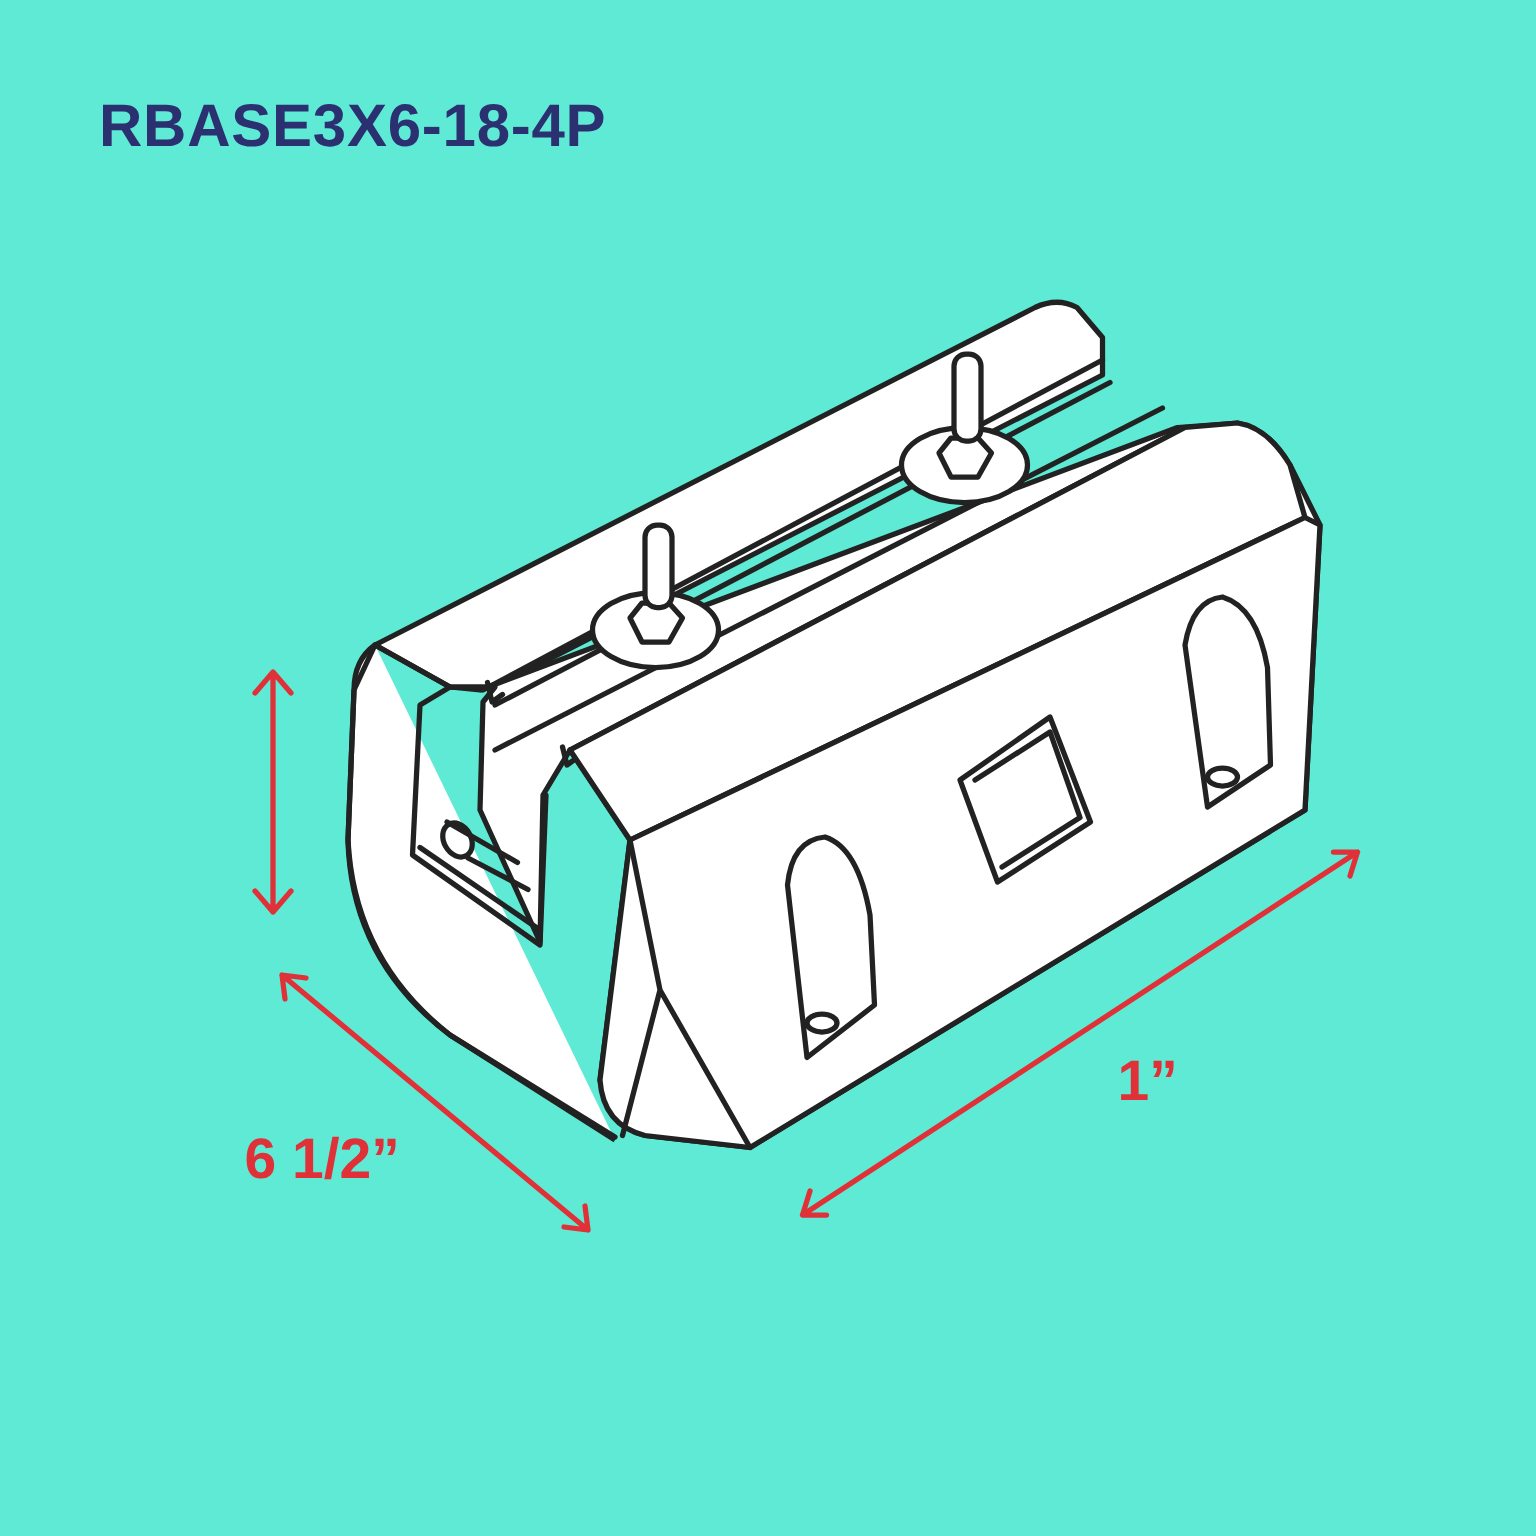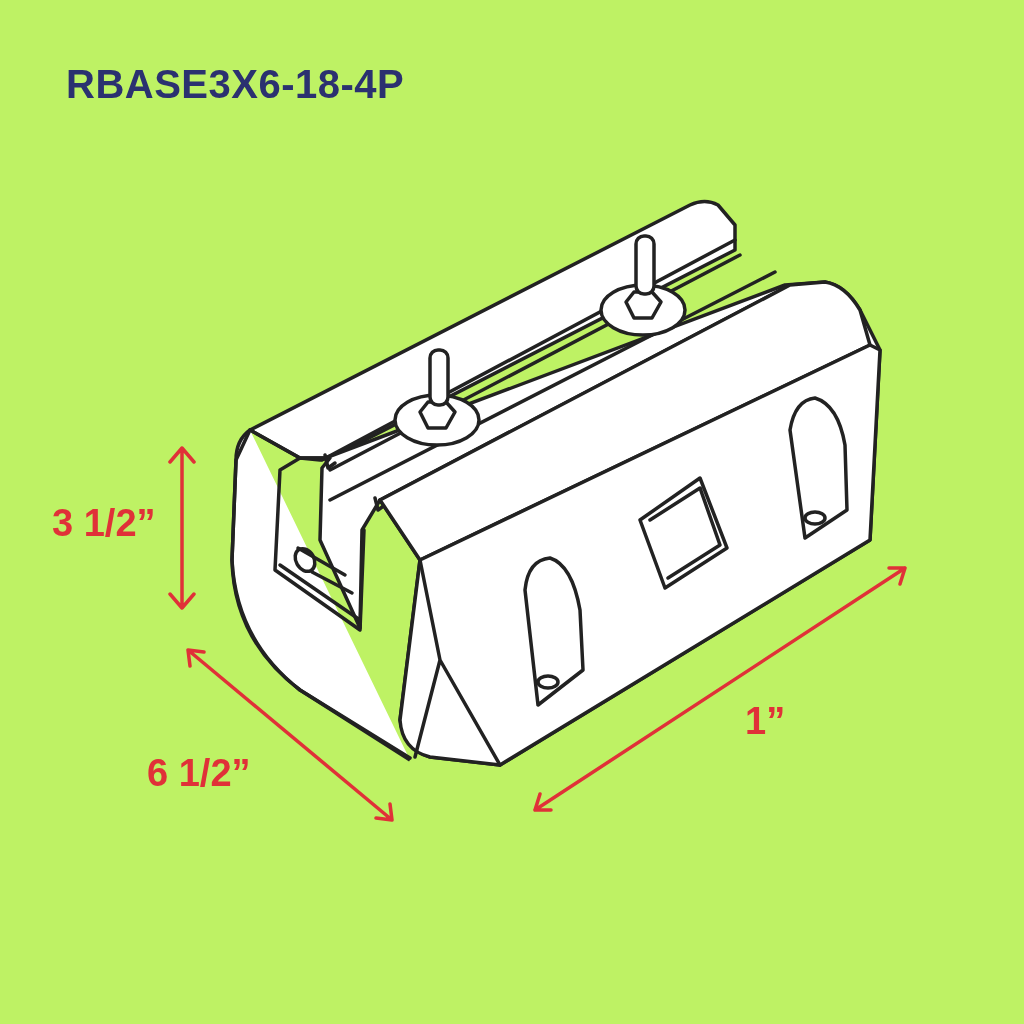--- a/index.html
+++ b/index.html
@@ -1,16 +1,16 @@
 <!DOCTYPE html>
 <html><head>
 <meta charset="utf-8">
 <style>
   html,body{margin:0;padding:0;background:#fdfdfd;}
-  #stage{position:relative;width:1024px;height:1024px;overflow:hidden;background:#bef264;font-family:"Liberation Sans",sans-serif;}
+  #stage{position:relative;width:1024px;height:1024px;overflow:hidden;background:#5eead4;font-family:"Liberation Sans",sans-serif;}
   .title{position:absolute;left:66px;top:62px;font-size:40px;font-weight:bold;color:#2b3170;letter-spacing:0.5px;}
   .dim{position:absolute;font-size:38px;font-weight:bold;color:#e03138;}
   svg{position:absolute;left:0;top:0;}
   .ln{fill:none;stroke:#222;stroke-width:3.5;stroke-linejoin:round;stroke-linecap:round;}
   .fill{fill:#fff;stroke:#222;stroke-width:3.5;stroke-linejoin:round;}
   .red{fill:none;stroke:#e03138;stroke-width:3.5;stroke-linecap:round;stroke-linejoin:round;}
 </style>
 </head>
 <body>
 
@@ -60,16 +60,15 @@
       <path class="red" d="M182 448 L182 608 M170 462 L182 448 L194 462 M170 594 L182 608 L194 594"></path>
     </g>
     <g>
       <path class="red" d="M188 650 L392 820 M190 666 L188 650 L204 652 M376 818 L392 820 L390 804"></path>
     </g>
     <g>
       <path class="red" d="M535 810 L905 568 M540 794 L535 810 L551 810 M889 568 L905 568 L900 584"></path>
     </g>
   </svg>
 
-  <div class="dim" style="left:52px;top:502px;">3 1/2”</div>
-  <div class="dim" style="left:147px;top:752px;">6 1/2”</div>
+  <div class="dim" style="left:163px;top:752px;">6 1/2”</div>
   <div class="dim" style="left:745px;top:700px;">1”</div>
 </div>
 
 </body></html>

